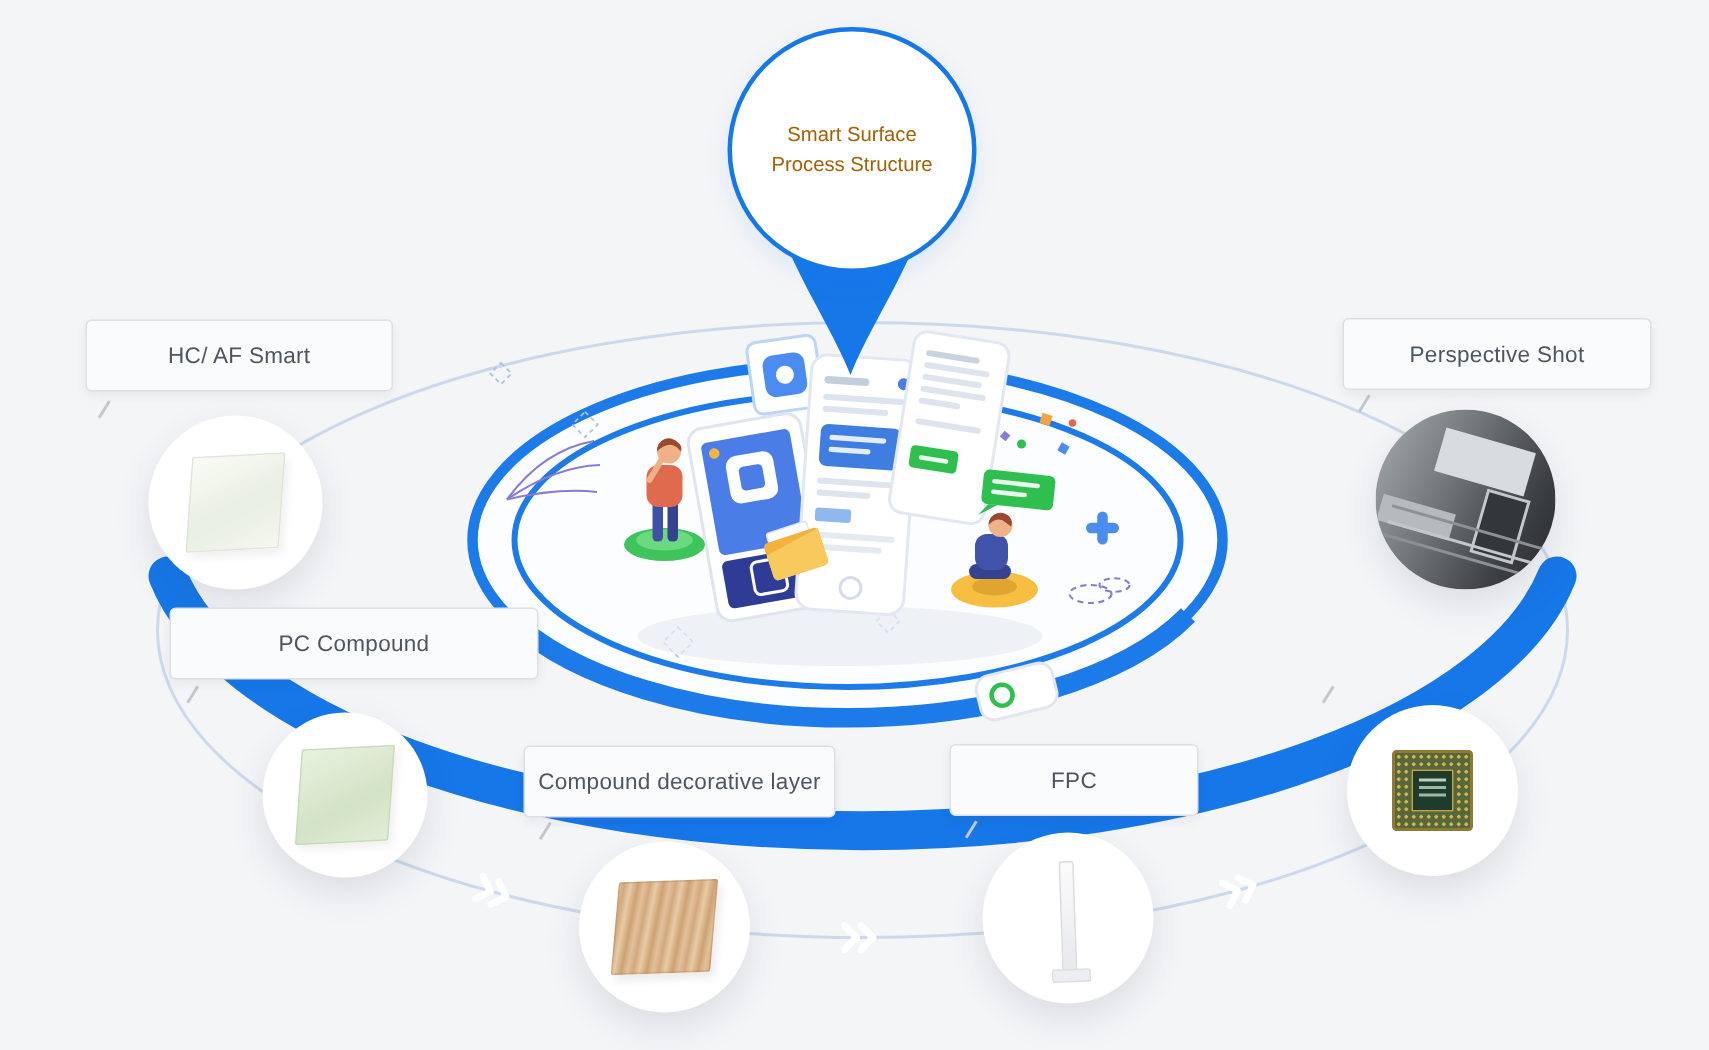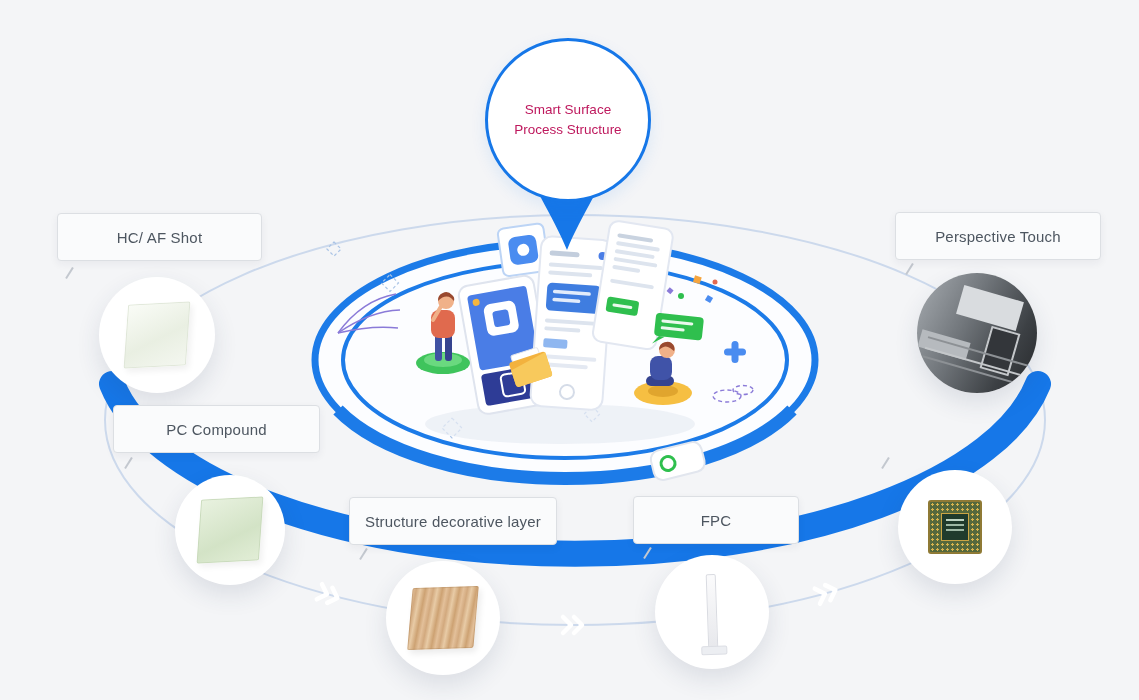--- a/index.html
+++ b/index.html
@@ -7,21 +7,21 @@
   body { font-family:"Liberation Sans", sans-serif; }
   .stage { position:relative; width:1139px; height:700px; background:#f4f5f7; overflow:hidden; }
   .layer-svg { position:absolute; left:0; top:0; }
 
   
   .label-box { position:absolute; height:48px; background:#fafbfc; border:1px solid #dcdfe3;
     border-radius:4px; box-shadow:0 3px 8px rgba(30,40,60,.06); display:flex; align-items:center;
     justify-content:center; font-size:15px; color:#4d5660; letter-spacing:.2px; z-index:6; }
   .box-hcaf  { left:57px;  top:213px; width:205px; }
   .box-persp { left:895px; top:212px; width:206px; }
-  .box-pc    { left:113px; top:405px; width:207px; }
+  .box-pc    { left:113px; top:405px; width:246px; }
   .box-touch { left:870px; top:405px; width:203px; }
   .box-wood  { left:349px; top:497px; width:208px; }
   .box-fpc   { left:633px; top:496px; width:166px; }
 
   
   .tick { position:absolute; width:13px; height:2px; background:#c3c8cf; transform:rotate(-58deg); z-index:5; }
   .tick-hcaf  { left:63px;  top:272px; }
   .tick-pc    { left:122px; top:462px; }
   .tick-wood  { left:357px; top:553px; }
   .tick-fpc   { left:641px; top:552px; }
@@ -64,23 +64,23 @@
     background:linear-gradient(118deg,#a8adb2 0%,#71767b 40%,#3c4044 75%,#26282b 100%); }
   .circuit i { position:absolute; display:block; }
   .c1 { width:62px; height:30px; background:#d9dcdf; left:42px; top:20px; transform:rotate(16deg);
     box-shadow:-34px 48px 0 -6px #b6babe; }
   .c2 { width:30px; height:44px; background:#33363a; border:2px solid #c4c7ca; left:68px; top:56px;
     transform:rotate(16deg); }
   .c3 { width:104px; height:2px; background:#c4c7ca; left:6px; top:88px; transform:rotate(16deg);
     box-shadow:0 9px 0 #8d9195, 0 -11px 0 #8d9195; }
 
   
-  .pin-circle { position:absolute; left:485px; top:38px; width:166px; height:164px; border-radius:50%;
+  .pin-circle { position:absolute; left:485px; top:18px; width:166px; height:164px; border-radius:50%;
     background:#fff; border:3px solid #1677e8; display:flex; align-items:center; justify-content:center;
-    text-align:center; font-size:13.5px; line-height:1.5; color:#be185d; padding:0 14px; z-index:7;
+    text-align:center; font-size:13.5px; line-height:1.5; color:#a16207; padding:0 14px; z-index:7;
     box-shadow:0 6px 16px rgba(22,119,232,.10); }
 </style>
 </head>
 <body>
 
 <div class="stage">
 
   <svg class="layer-svg" width="1139" height="700" viewBox="0 0 1139 700">
 
     <ellipse cx="575" cy="420" rx="470" ry="205" fill="none" stroke="#ccd9ec" stroke-width="2"></ellipse>
@@ -224,25 +224,25 @@
     <path d="M513,134 C530,185 553,215 567,250 C581,215 604,185 621,134 Z" fill="#1677e8"></path>
   </svg>
 
   <span class="tick tick-hcaf"></span>
   <span class="tick tick-pc"></span>
   <span class="tick tick-wood"></span>
   <span class="tick tick-fpc"></span>
   <span class="tick tick-touch"></span>
   <span class="tick tick-persp"></span>
 
-  <div class="label-box box-hcaf">HC/ AF Shot</div>
+  <div class="label-box box-hcaf">HC/ AF Smart</div>
   <div class="label-box box-pc">PC Compound</div>
-  <div class="label-box box-wood">Structure decorative layer</div>
+  <div class="label-box box-wood">Compound decorative layer</div>
   <div class="label-box box-fpc">FPC</div>
-  <div class="label-box box-persp">Perspective Touch</div>
+  <div class="label-box box-persp">Perspective Shot</div>
 
   <div class="node node-hcaf">
     <div class="sheet"></div>
   </div>
   <div class="node node-pc">
     <div class="sheet green"></div>
   </div>
   <div class="node node-wood">
     <div class="wood"></div>
   </div>

